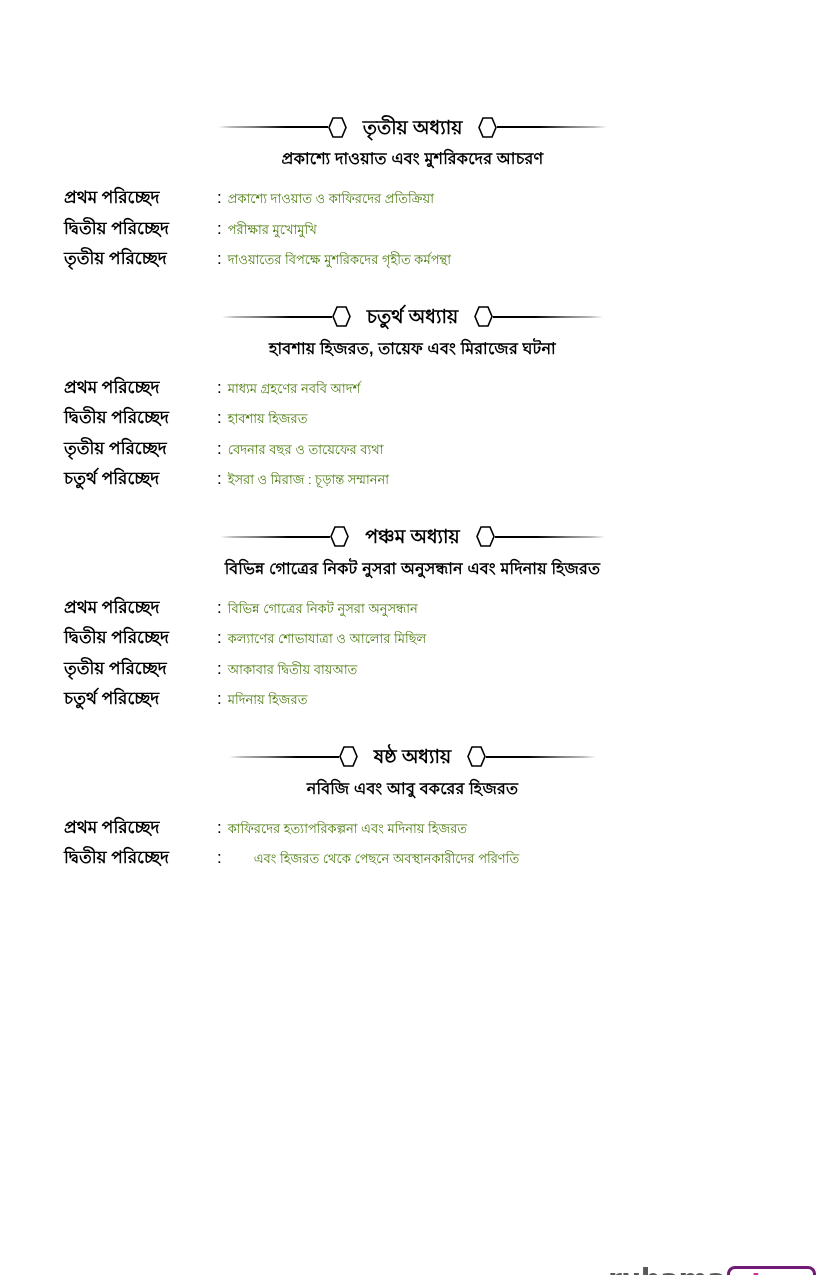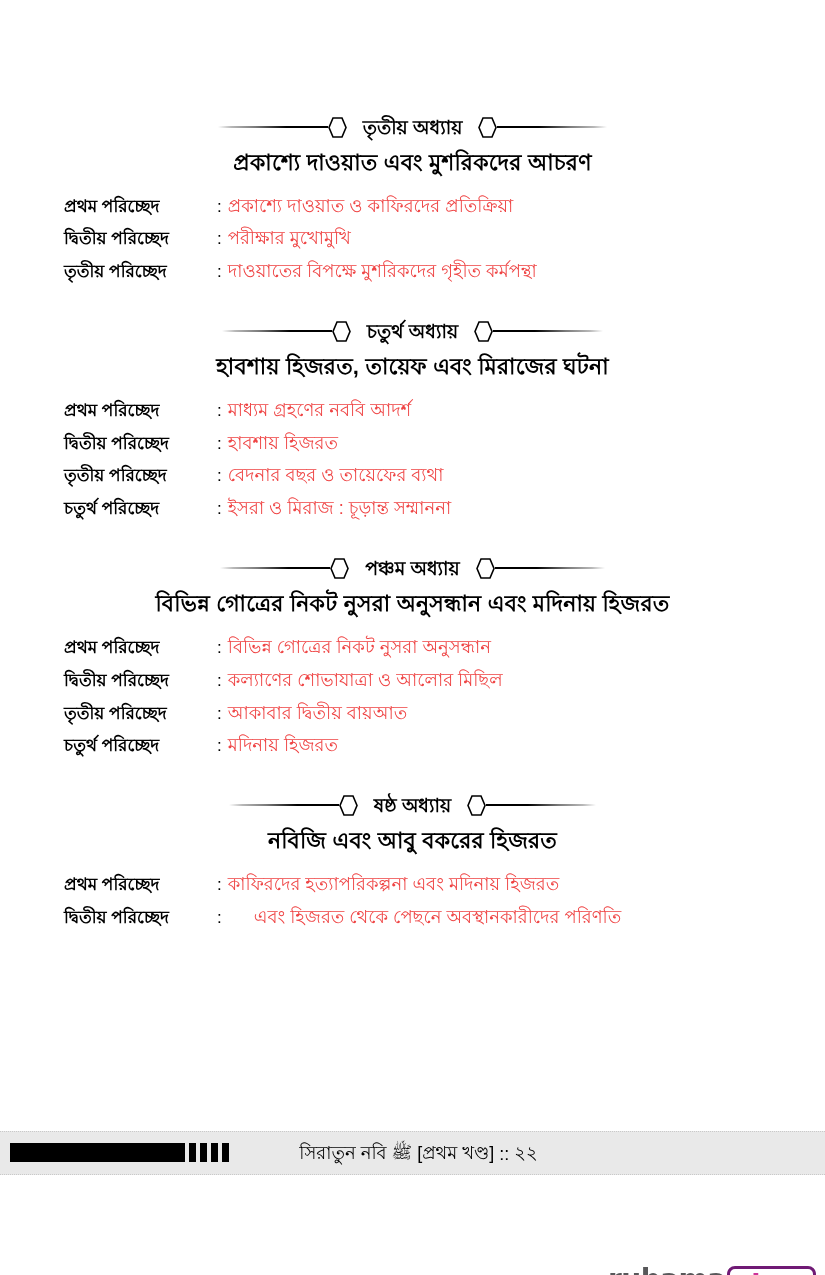--- a/index.html
+++ b/index.html
@@ -70,21 +70,21 @@
     color: #000;
     padding: 0 16px;
     white-space: nowrap;
     line-height: 1;
   }
 
   .chapter-title {
     text-align: center;
     font-family: "Liberation Sans", "DejaVu Sans", sans-serif;
     font-weight: bold;
-    font-size: 22px;
+    font-size: 16px;
     color: #000;
     margin-top: 7px;
     line-height: 1.25;
     letter-spacing: 0.2px;
   }
 
   
   .sections {
     margin-top: 16px;
     padding-left: 64px;
@@ -112,22 +112,22 @@
     font-family: "Liberation Sans", "DejaVu Sans", sans-serif;
     font-size: 17px;
     color: #000;
     padding-right: 6px;
     line-height: 1.5;
   }
 
   .section-text {
     flex: 1 1 auto;
     font-family: "Liberation Sans", "DejaVu Sans", sans-serif;
-    font-size: 18px;
-    color: #ef4444;
+    font-size: 13px;
+    color: #4d7c0f;
     line-height: 1.55;
   }
   .section-text .cont-line {
     display: block;
     padding-left: 26px;
   }
 
   
   .chapter + .chapter { margin-top: 30px; }
 
@@ -399,36 +399,20 @@
           <span class="section-colon">:</span>
           <span class="section-text">
             <span class="cont-line">এবং হিজরত থেকে পেছনে অবস্থানকারীদের পরিণতি</span>
           </span>
         </div>
       </div>
     </div>
 
   </div>
 
-  <div class="footer">
-    <div class="footer-bar">
-      <span class="solid"></span>
-      <span class="tick"></span>
-      <span class="tick"></span>
-      <span class="tick"></span>
-      <span class="tick"></span>
-    </div>
-    <div class="footer-text">
-      <span>সিরাতুন নবি</span>
-      <span class="seal">ﷺ</span>
-      <span>[প্রথম খণ্ড]</span>
-      <span style="padding:0 5px;">::</span>
-      <span>২২</span>
-    </div>
-  </div>
 
   <div class="logo">
     <div class="logo-row">
       <span class="logo-ruhama">ruhama</span>
       <span class="logo-bubble">
         <span class="logo-shop">shop</span>
         <span class="tail"></span>
       </span>
     </div>
     <div class="logo-sub">

